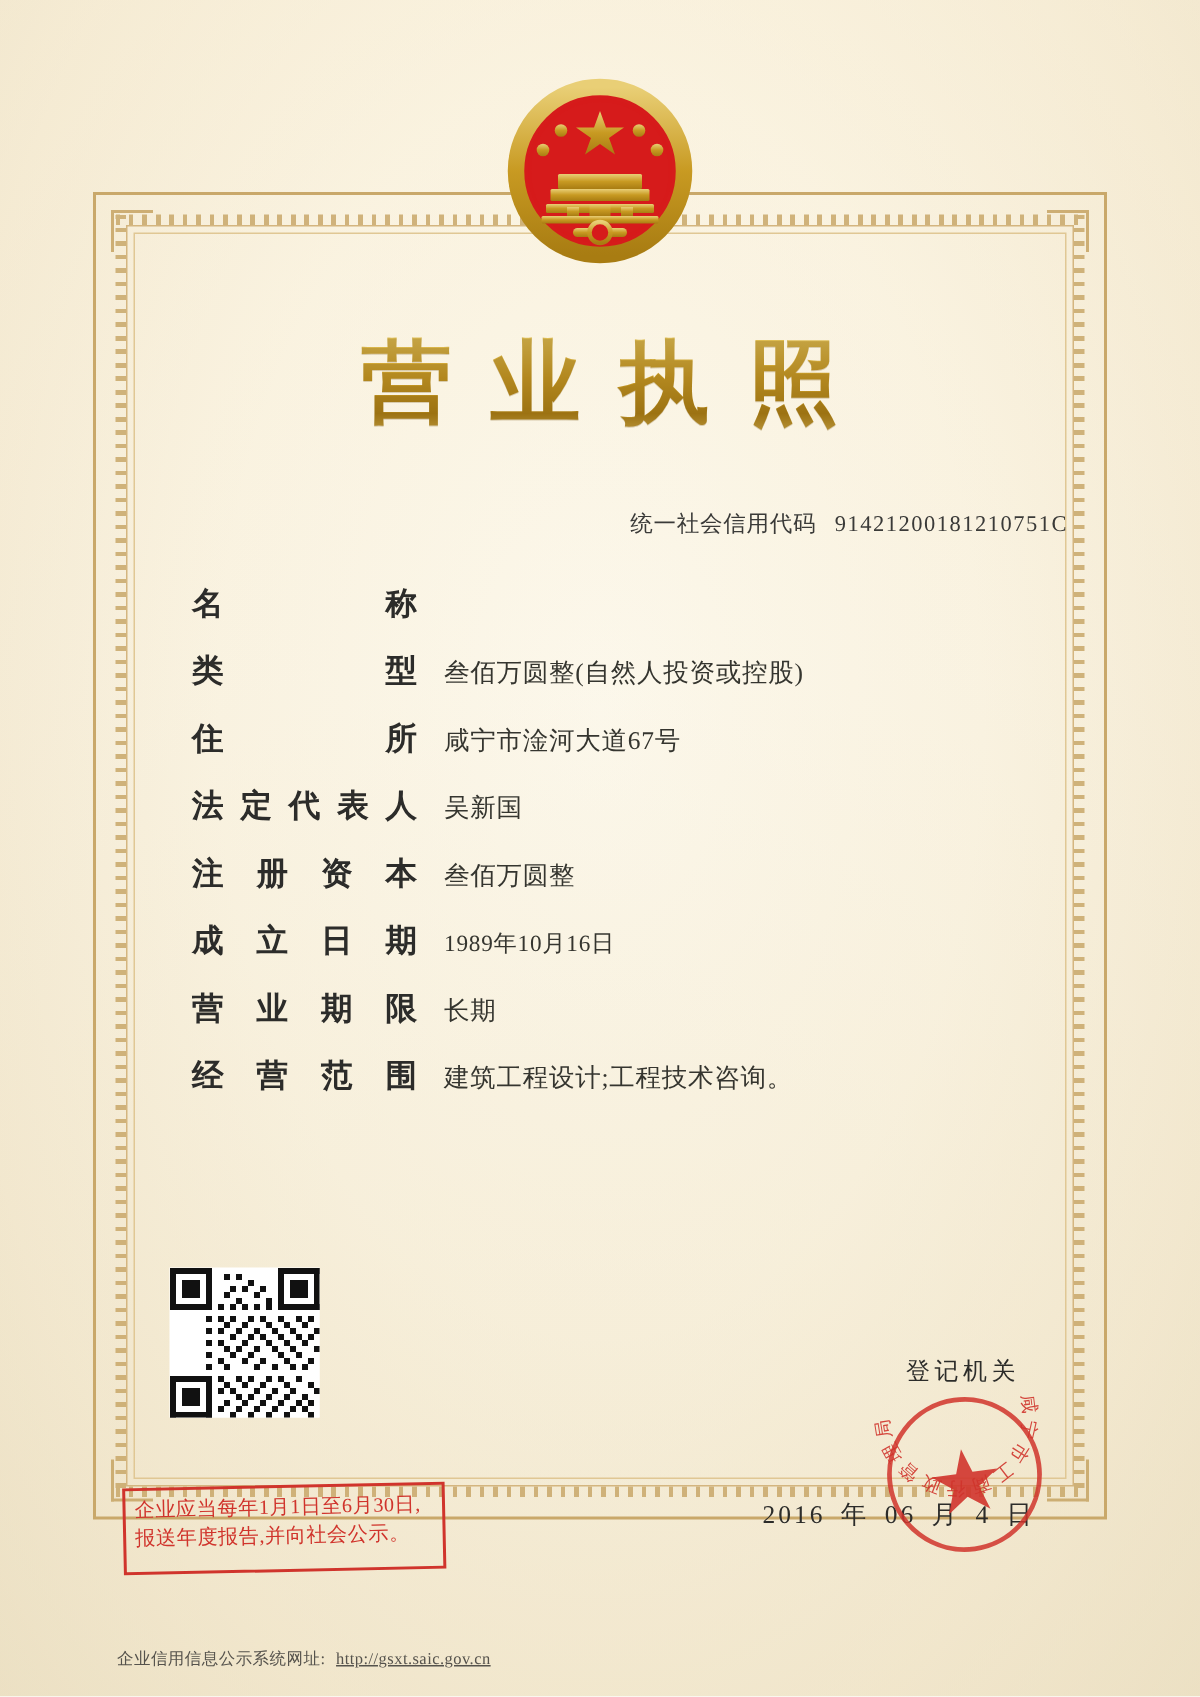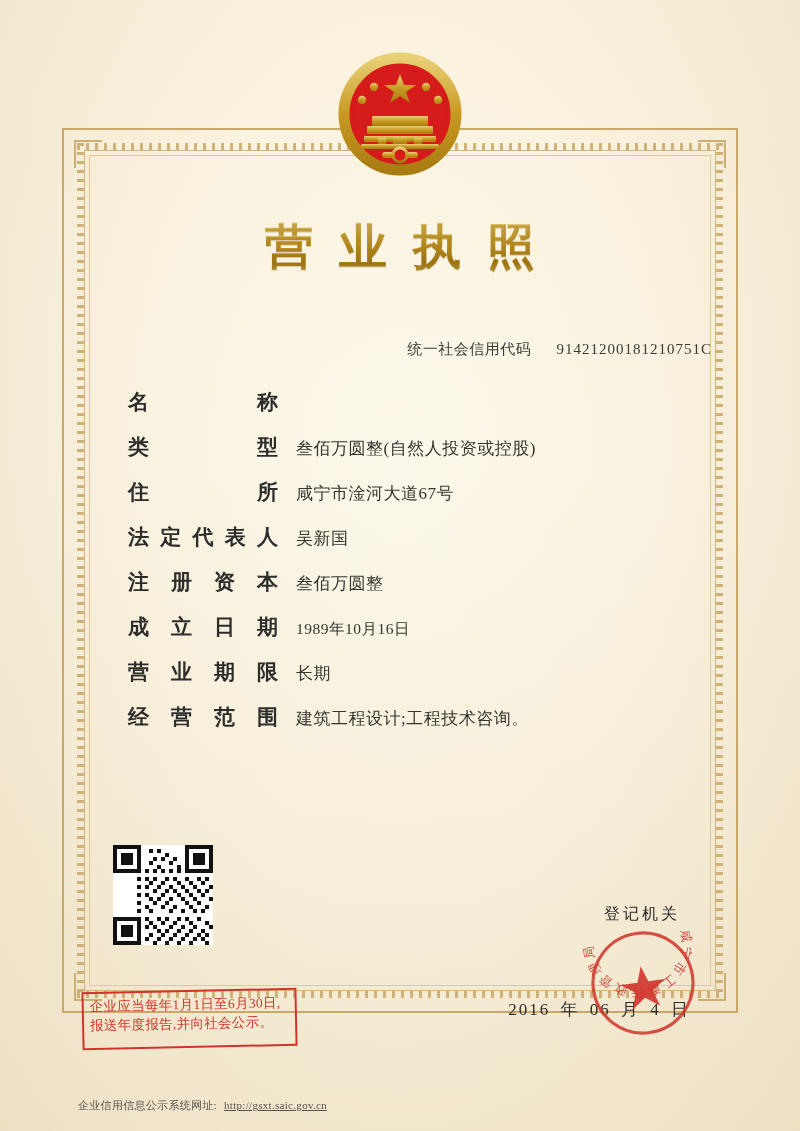--- a/index.html
+++ b/index.html
@@ -58,41 +58,41 @@
   .emblem{
     position:absolute;left:50%;top:52px;transform:translateX(-50%);
     width:160px;height:130px;
   }
 
   
   .title{
     position:absolute;left:0;right:0;top:215px;
     text-align:center;
     font-family:"Liberation Serif", serif;
-    font-size:48px;
+    font-size:60px;
     letter-spacing:26px;
     text-indent:26px;
     font-weight:700;
     color:#c9a227;
     background:linear-gradient(180deg,#e8cd6a 0%,#c79a26 45%,#a97d15 75%,#e3c468 100%);
     -webkit-background-clip:text;
     background-clip:text;
     -webkit-text-fill-color:transparent;
     text-shadow:0 1px 0 rgba(120,85,10,.25);
   }
 
   
   .code-row{
     position:absolute;right:88px;top:340px;
     font-size:15px;color:#3a3a38;
     letter-spacing:.5px;
     white-space:nowrap;
   }
   .code-row .code-label{font-family:"Liberation Serif",serif;}
-  .code-row .code-value{font-family:"Liberation Serif",serif;margin-left:21px;letter-spacing:1px;}
+  .code-row .code-value{font-family:"Liberation Serif",serif;margin-left:8px;letter-spacing:1px;}
 
   
   .fields{
     position:absolute;left:128px;top:388px;right:90px;
   }
   .field{
     display:flex;align-items:baseline;
     height:45px;
   }
   .field .label{

